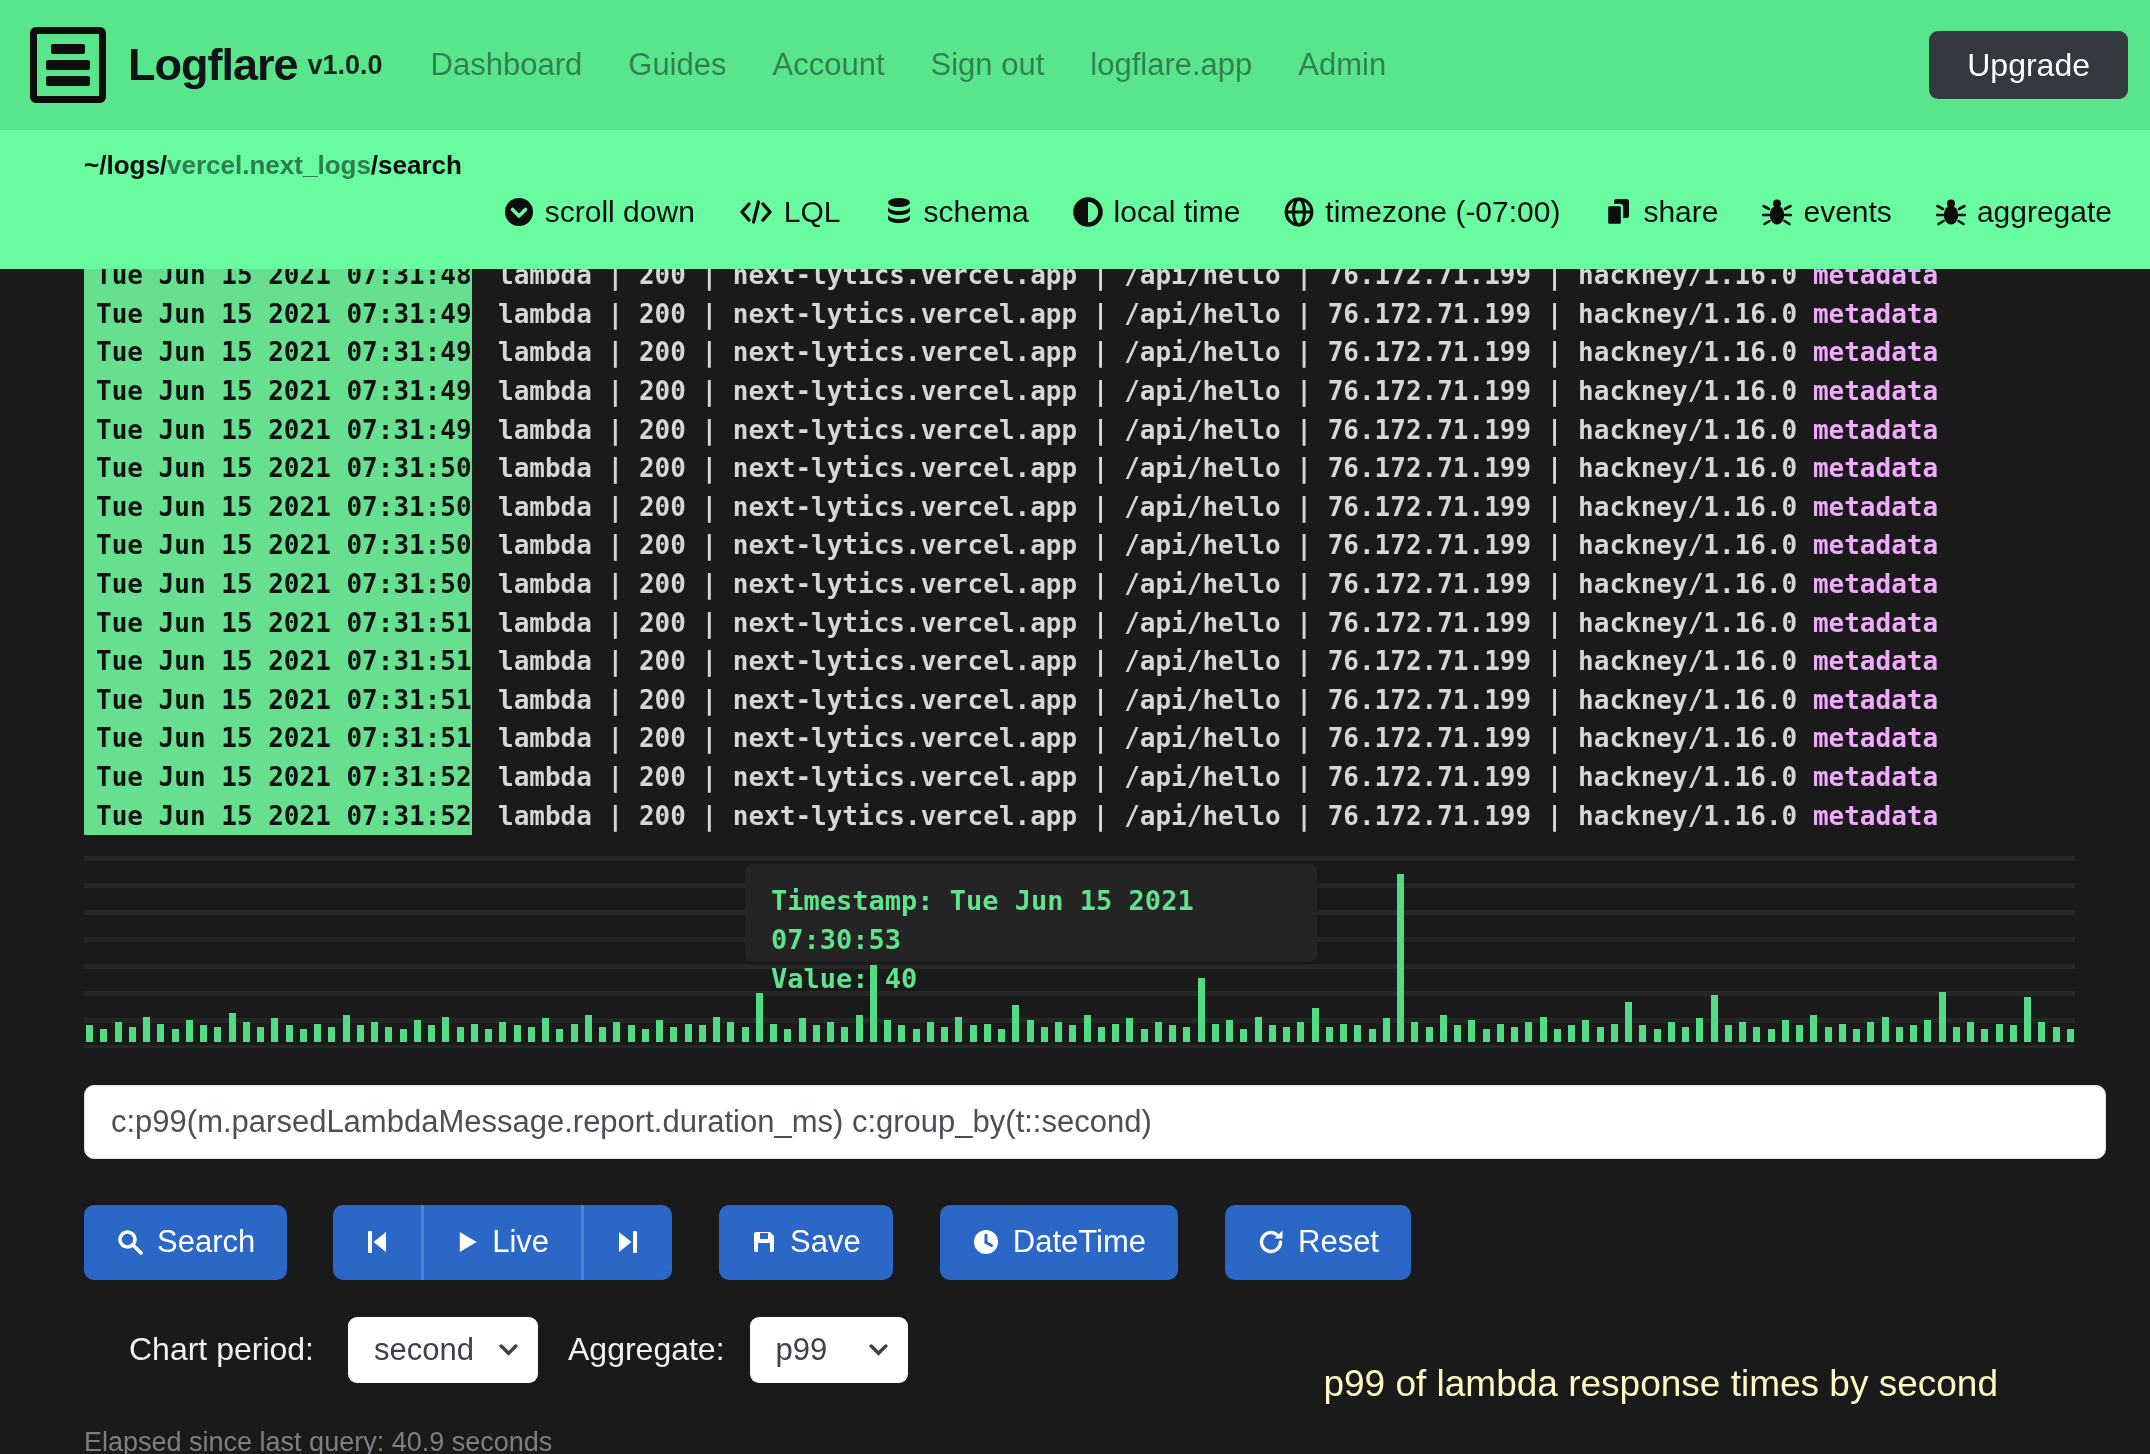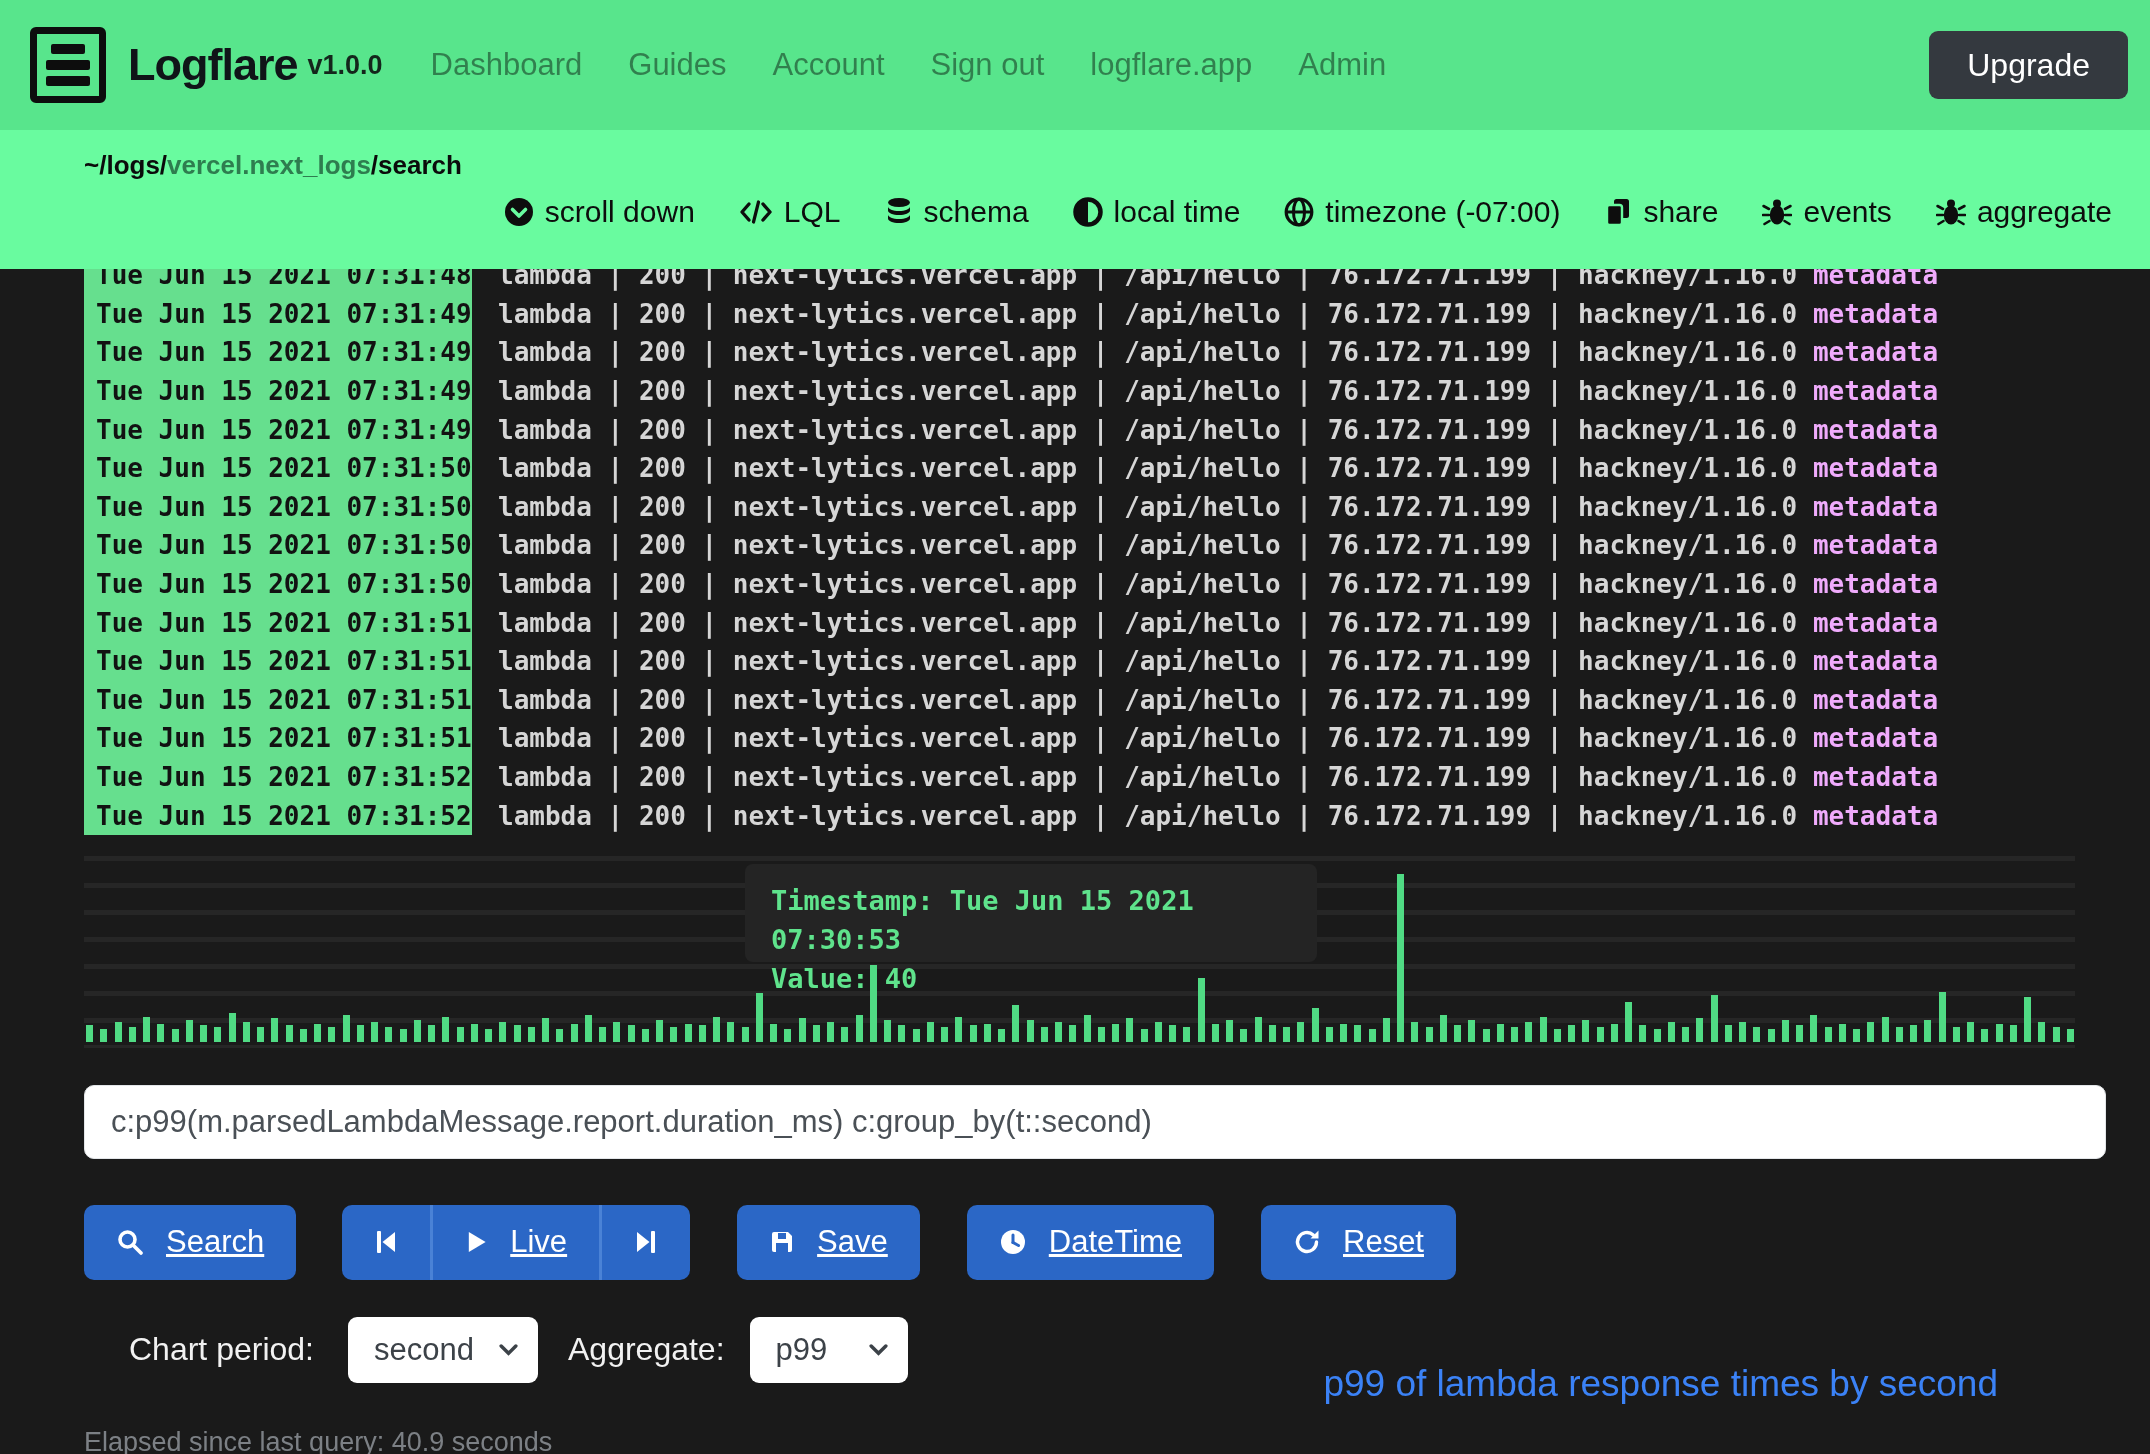--- a/index.html
+++ b/index.html
@@ -49,37 +49,37 @@
              font-weight:700; font-size:27px; color:#5fe38c; line-height:1.45; z-index:2; }
 
   
   .query-wrap { margin:37px 44px 0 84px; }
   .query-input { width:100%; height:74px; background:#fff; border:1px solid #e3e6e9; border-radius:10px;
                  font-size:31px; color:#4a5056; padding:0 26px; font-family:"Liberation Sans", sans-serif; }
 
   
   .actions { display:flex; align-items:center; margin:46px 0 0 84px; }
   .btn { background:#2b67c6; color:#fff; border-radius:10px; height:75px; display:inline-flex;
-         align-items:center; gap:22px; font-size:31px; padding:0 32px; cursor:pointer;text-decoration:underline; }
+         align-items:center; gap:13px; font-size:31px; padding:0 32px; cursor:pointer; }
   .btn svg { display:block; }
   .btn-group { display:flex; margin-left:46px; border-radius:10px; overflow:hidden; }
   .btn-group .btn { border-radius:0; }
   .btn-group .btn + .btn { border-left:3px solid #4a82d6; }
   .ml { margin-left:47px; }
 
   
   .controls { display:flex; align-items:center; margin:37px 0 0 84px; position:relative; height:66px; }
   .ctl-label { font-size:32px; color:#f2f2f2;margin-left:45px; }
   .select { background:#fff; border-radius:9px; height:66px; display:flex; align-items:center;
             justify-content:space-between; font-size:31px; color:#3c4248; padding:0 20px 0 26px; cursor:pointer; }
   .select .val { margin-right:18px; }
   .sel-period { width:190px; margin-left:34px; }
   .lbl-agg { margin-left:30px; }
   .sel-agg { width:158px; margin-left:25px; }
-  .annotation { position:absolute; right:152px; top:46px; font-size:37px; color:#3b82f6; white-space:nowrap; }
+  .annotation { position:absolute; right:152px; top:46px; font-size:37px; color:#fef9c3; white-space:nowrap; }
 
   .statusbar { margin:44px 0 0 84px; font-size:27px; color:#7c8085; }
 </style>
 </head>
 <body>
 
 <div class="navbar">
   <div class="logo-box">
       <i></i>
       <i></i>

